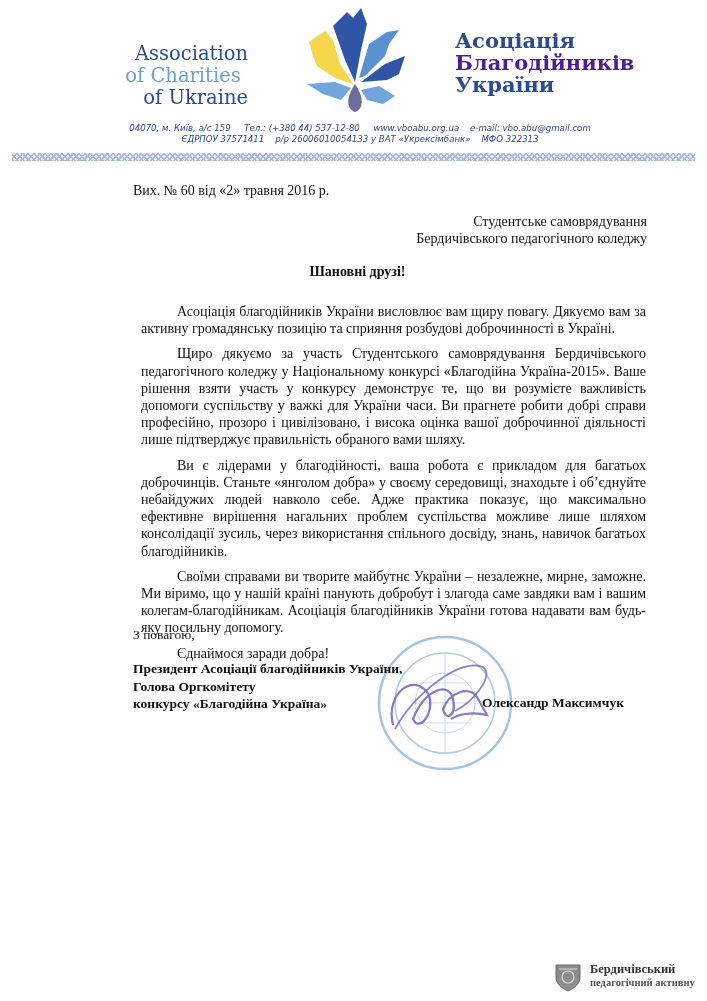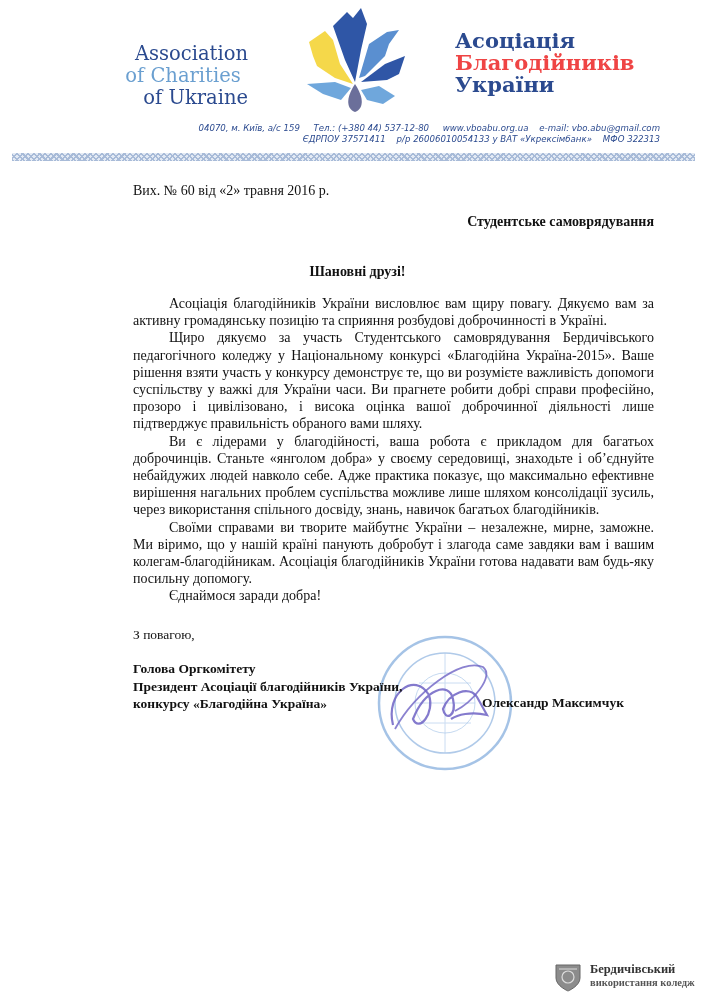--- a/index.html
+++ b/index.html
@@ -1,31 +1,31 @@
 <!DOCTYPE html>
 <html><head>
 <meta charset="utf-8">
 <style>
   html, body { margin:0; padding:0; background:#fff; }
   body { width:707px; height:1001px; position:relative; overflow:hidden; font-family:"Liberation Serif", serif; color:#111; }
   .abs { position:absolute; }
   .hdr-en { left:118px; top:30px; width:130px; text-align:right; font-family:"DejaVu Serif","Liberation Serif",serif; font-size:19.5px; line-height:22px; color:#2b4a8f;margin-top:13px; }
   .hdr-en .light { color:#6a9fd0;text-align:center; }
   .hdr-ua { left:455px; top:30px; font-family:"DejaVu Serif","Liberation Serif",serif; font-size:21px; line-height:22px; color:#2b4a8f;font-weight:bold; }
-  .hdr-ua .light { color:#ef4444; }
+  .hdr-ua .light { color:#4c1d95; }
   .logo { left:295px; top:4px; width:120px; height:112px; }
-  .contacts { left:60px; top:123px; width:600px; text-align:right; font-family:"DejaVu Sans","Liberation Sans",sans-serif; font-style:italic; font-size:8.6px; line-height:11px; color:#2b4a8f; }
+  .contacts { left:60px; top:123px; width:600px; text-align:center; font-family:"DejaVu Sans","Liberation Sans",sans-serif; font-style:italic; font-size:8.6px; line-height:11px; color:#2b4a8f; }
   .ornament { left:12px; top:153px; width:683px; height:8px;
     background-image: repeating-linear-gradient(45deg, #a8bbd8 0 1.5px, transparent 1.5px 4px), repeating-linear-gradient(-45deg, #a8bbd8 0 1.5px, transparent 1.5px 4px);
     background-color:#e3eaf4; }
   .outgoing { left:133px; top:183px; font-size:14px; }
-  .recipient { right:53px; top:213px; text-align:right; font-weight:bold; font-size:14px; line-height:17px; }
+  .recipient { right:60px; top:213px; text-align:right; font-weight:normal; font-size:14px; line-height:17px; }
   .greeting { left:4px; width:707px; top:264px; text-align:center; font-weight:bold; font-size:14px; }
   .body-text { left:133px; top:295px; width:521px; font-size:14px; line-height:17.2px; text-align:justify; }
-  .body-text p { margin:0; text-indent:36px; }
+  .body-text p { margin:8px; text-indent:36px; }
   .closing { left:133px; top:627px; font-size:13.5px; }
   .signer { left:133px; top:660px; font-weight:bold; font-size:13.5px; line-height:17.5px; }
   .signer-name { left:482px; top:695px; font-weight:bold; font-size:13.5px; }
   .stamp { left:375px; top:633px; width:140px; height:140px; }
   .footer-logo { left:553px; top:962px; width:30px; height:30px; }
   .footer-text { left:590px; top:962px; font-weight:bold; font-size:12.5px; line-height:14px; color:#333; }
   .footer-text .sub { font-weight:bold; font-size:10.5px; color:#555; }
 </style>
 </head>
 <body>
@@ -56,20 +56,21 @@
   <div style="white-space:pre">04070, м. Київ, а/с 159     Тел.: (+380 44) 537-12-80     www.vboabu.org.ua    e-mail: vbo.abu@gmail.com</div>
   <div style="white-space:pre">ЄДРПОУ 37571411    р/р 26006010054133 у ВАТ «Укрексімбанк»    МФО 322313</div>
 </div>
 
 <div class="abs ornament"></div>
 
 <div class="abs outgoing">Вих. № 60 від «2» травня 2016 р.</div>
 
 <div class="abs recipient">
   <div>Студентське самоврядування</div>
+  <div>Бердичівського педагогічного коледжу</div>
 </div>
 
 <div class="abs greeting">Шановні друзі!</div>
 
 <div class="abs body-text">
   <p>Асоціація благодійників України висловлює вам щиру повагу. Дякуємо вам за активну громадянську позицію та сприяння розбудові доброчинності в Україні.</p>
   <p>Щиро дякуємо за участь Студентського самоврядування Бердичівського педагогічного коледжу у Національному конкурсі «Благодійна Україна-2015». Ваше рішення взяти участь у конкурсу демонструє те, що ви розумієте важливість допомоги суспільству у важкі для України часи. Ви прагнете робити добрі справи професійно, прозоро і цивілізовано, і висока оцінка вашої доброчинної діяльності лише підтверджує правильність обраного вами шляху.</p>
   <p>Ви є лідерами у благодійності, ваша робота є прикладом для багатьох доброчинців. Станьте «янголом добра» у своєму середовищі, знаходьте і об’єднуйте небайдужих людей навколо себе. Адже практика показує, що максимально ефективне вирішення нагальних проблем суспільства можливе лише шляхом консолідації зусиль, через використання спільного досвіду, знань, навичок багатьох благодійників.</p>
   <p>Своїми справами ви творите майбутнє України – незалежне, мирне, заможне. Ми віримо, що у нашій країні панують добробут і злагода саме завдяки вам і вашим колегам-благодійникам. Асоціація благодійників України готова надавати вам будь-яку посильну допомогу.</p>
   <p>Єднаймося заради добра!</p>
@@ -80,29 +81,29 @@
 <svg class="abs stamp" viewBox="0 0 140 140">
   <circle cx="70" cy="70" r="66" fill="none" stroke="#8fb4e0" stroke-width="2.5" opacity="0.8"></circle>
   <circle cx="70" cy="70" r="50" fill="none" stroke="#8fb4e0" stroke-width="1.5" opacity="0.7"></circle>
   <circle cx="70" cy="70" r="30" fill="none" stroke="#9fc0e6" stroke-width="1" opacity="0.6"></circle>
   <path d="M44 50 L96 50 M40 70 L100 70 M44 90 L96 90 M70 20 L70 120" stroke="#a8c6ea" stroke-width="1" opacity="0.6"></path>
   <path d="M18 92 C10 60 40 38 54 62 C60 80 44 100 38 86 C50 56 74 48 78 66 C82 84 70 88 68 76 C74 60 94 52 102 64 L112 82 C96 78 82 82 76 86" fill="none" stroke="#6e63c4" stroke-width="2.2" opacity="0.85"></path>
   <path d="M20 96 C40 60 86 24 108 34 C120 44 96 70 80 78" fill="none" stroke="#6e63c4" stroke-width="1.8" opacity="0.8"></path>
 </svg>
 
 <div class="abs signer">
+  <div>Президент Асоціації благодійників України,</div>
   <div>Голова Оргкомітету</div>
-  <div>Президент Асоціації благодійників України,</div>
   <div>конкурсу «Благодійна Україна»</div>
 </div>
 
 <div class="abs signer-name">Олександр Максимчук</div>
 
 <svg class="abs footer-logo" viewBox="0 0 30 30">
   <path d="M3 3 L27 3 L27 16 C27 24 15 29 15 29 C15 29 3 24 3 16 Z" fill="#8c8c8c" stroke="#666" stroke-width="1"></path>
   <circle cx="15" cy="15" r="6" fill="none" stroke="#ddd" stroke-width="1.2"></circle>
   <path d="M6 7 L24 7" stroke="#ddd" stroke-width="1"></path>
 </svg>
 
 <div class="abs footer-text">
   <div>Бердичівський</div>
-  <div class="sub">використання коледж</div>
+  <div class="sub">педагогічний активну</div>
 </div>
 
 </body></html>

